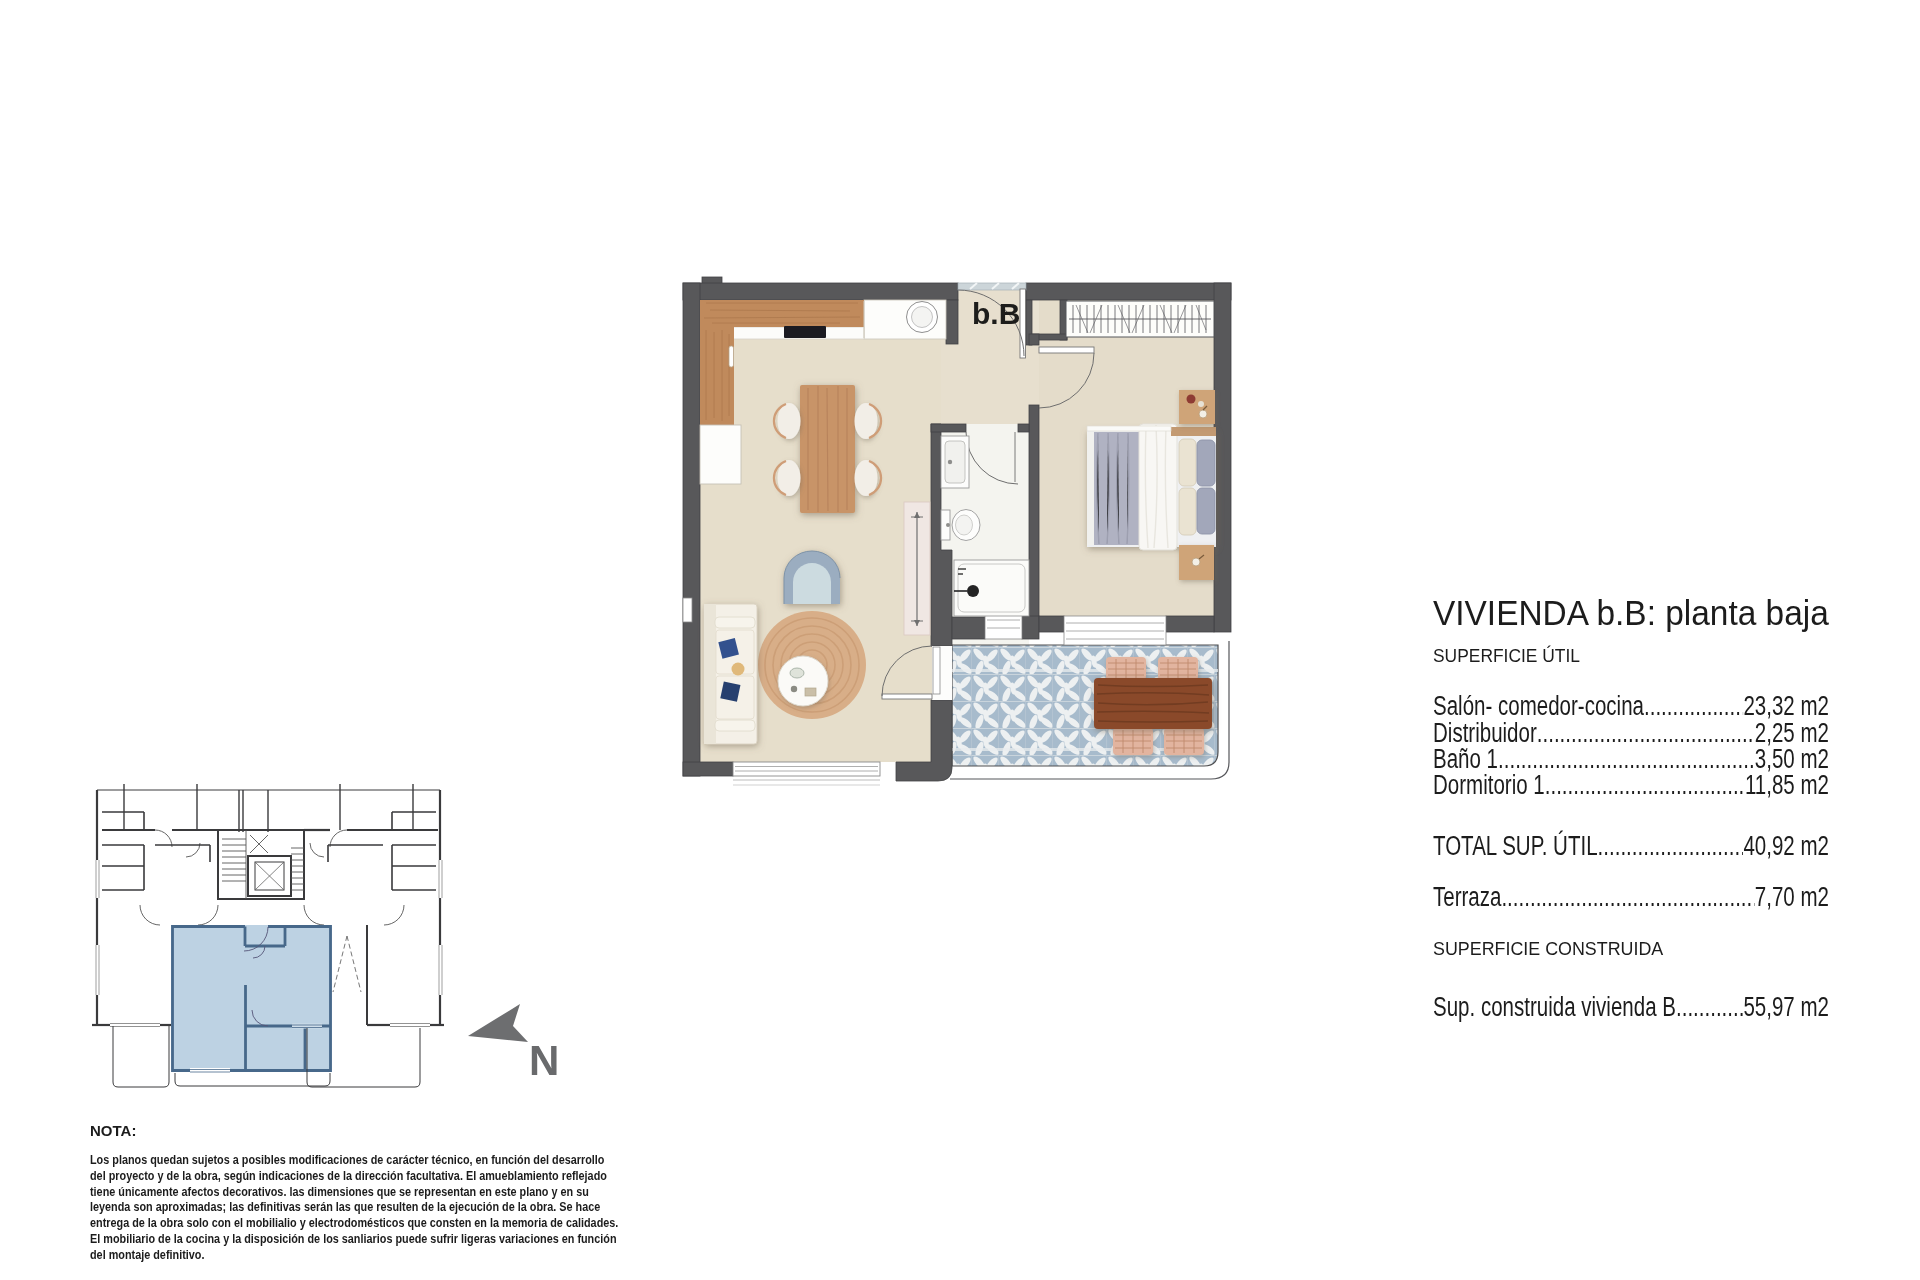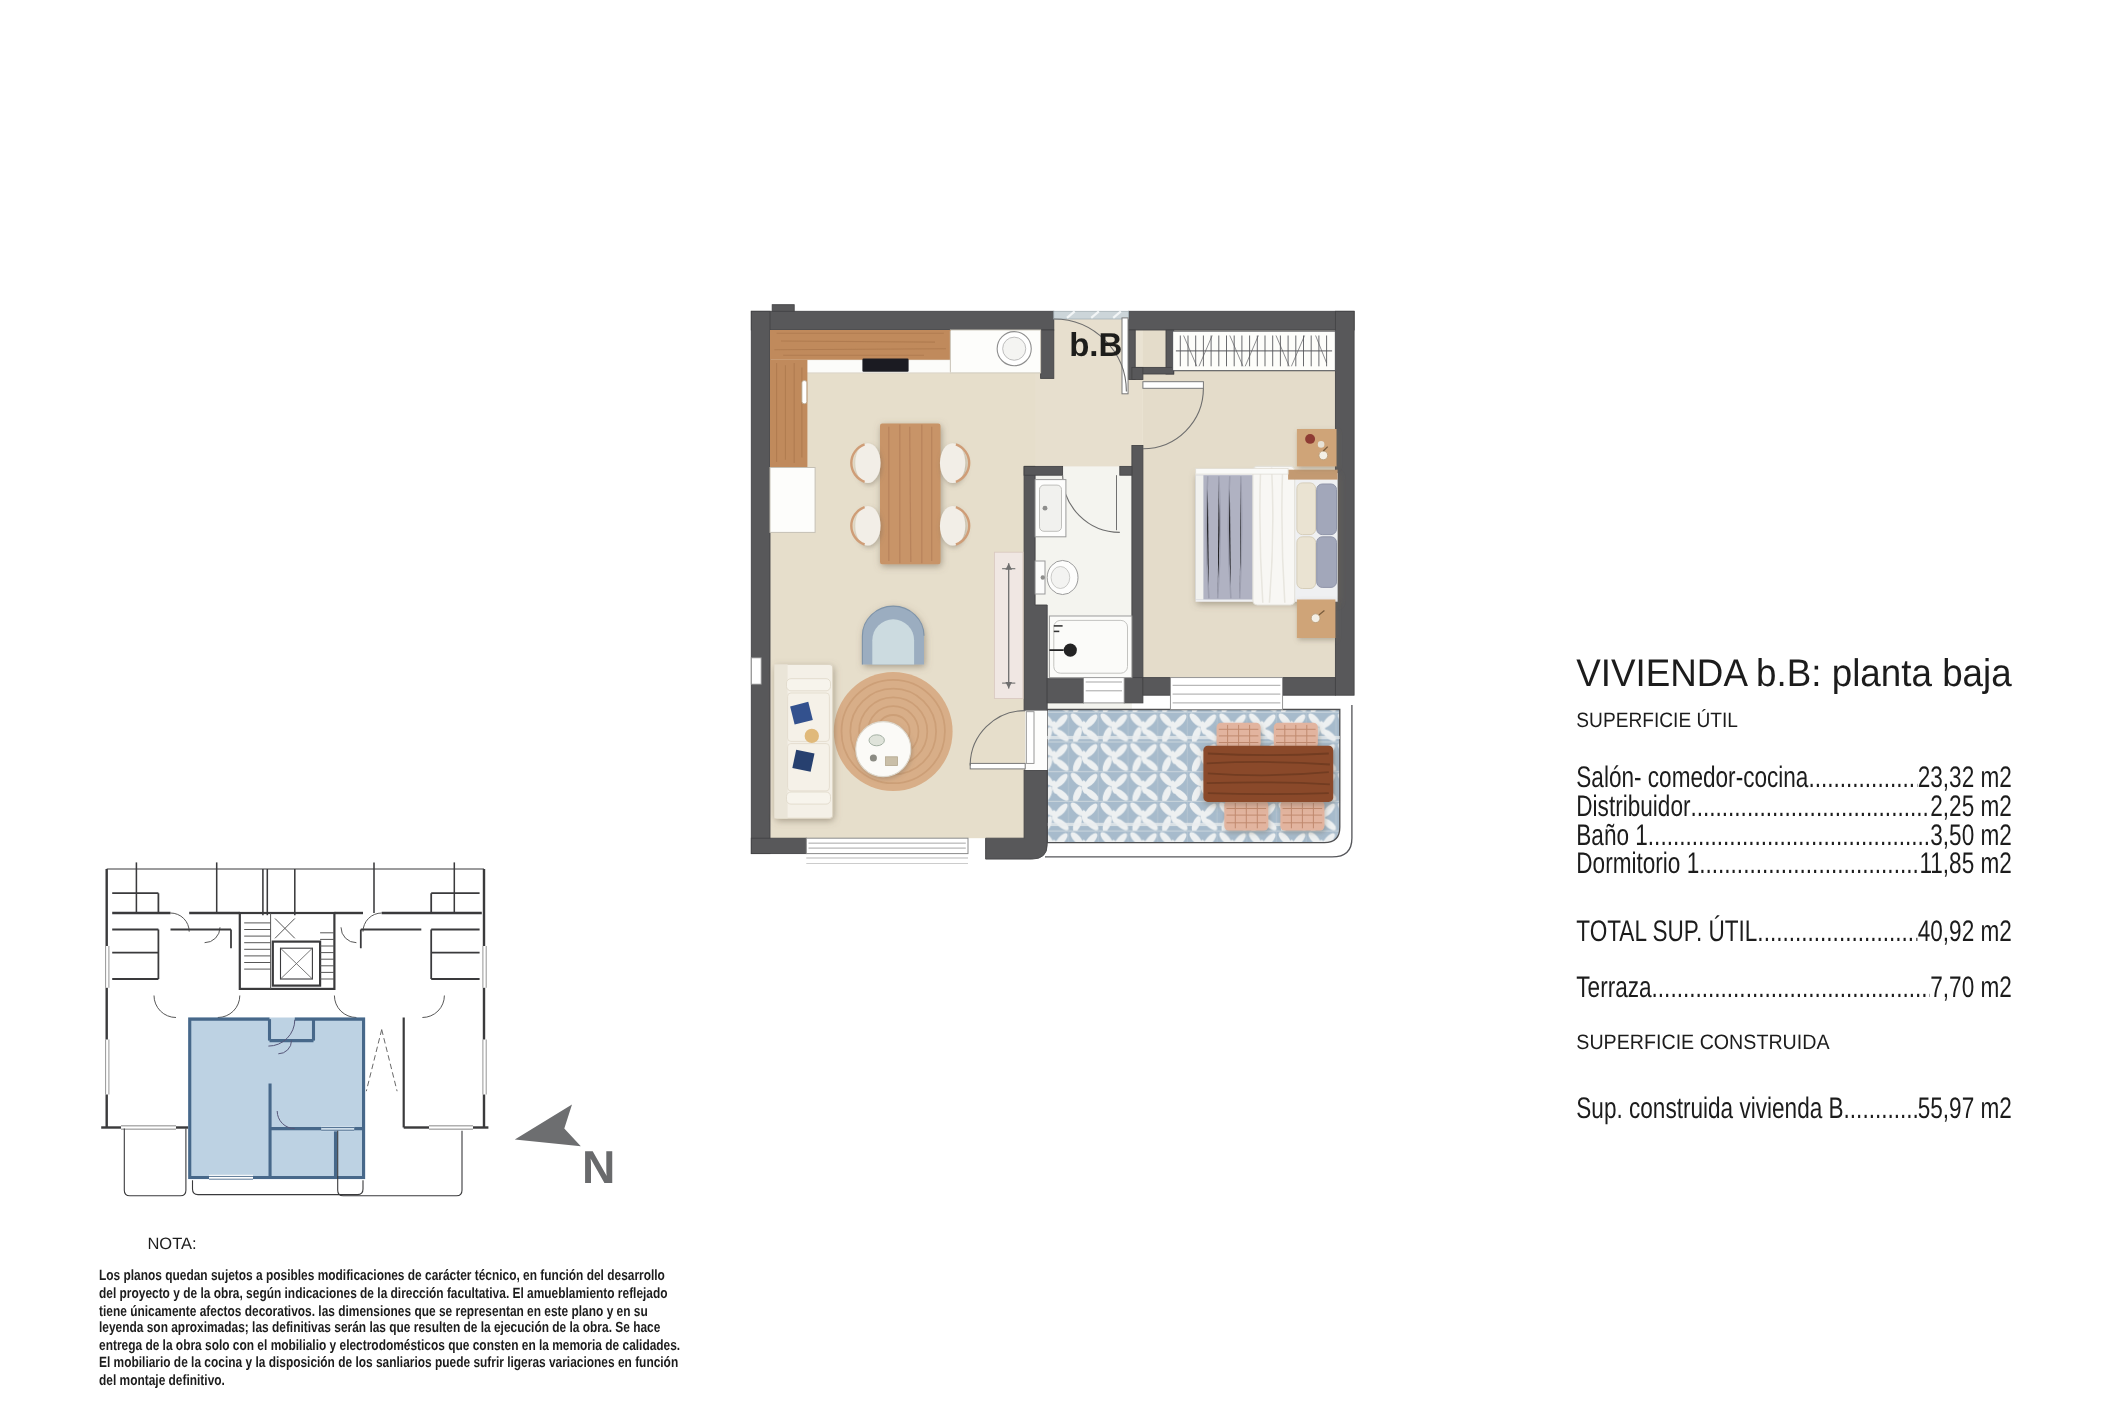--- a/index.html
+++ b/index.html
@@ -474,21 +474,21 @@
     <span class="f">....................................................</span>
     <span class="r">7,70 m2</span>
   </div>
 <div id="sup2" class="t" style="left:1433px;top:938px;font-size:19px;transform:scaleX(0.94);">SUPERFICIE CONSTRUIDA</div>
 <div class="row" id="r7" style="left:1433px;top:992px;width:521px;font-size:27px;transform:scaleX(0.76);">
     <span class="l">Sup. construida vivienda B</span>
     <span class="f">....................................................</span>
     <span class="r">55,97 m2</span>
   </div>
 
-<div id="nota" class="t" style="left:90px;top:1122px;font-size:15px;font-weight:normal;margin-left:44px;">NOTA:</div>
+<div id="nota" class="t" style="left:90px;top:1122px;font-size:15px;font-weight:bold;">NOTA:</div>
 <div id="notatxt" style="position:absolute;left:90px;top:1152px;width:760px;font-size:13.5px;line-height:15.8px;font-weight:600;transform-origin:left top;white-space:nowrap;transform:scaleX(0.803);">
 Los planos quedan sujetos a posibles modificaciones de carácter técnico, en función del desarrollo<br>
 del proyecto y de la obra, según indicaciones de la dirección facultativa. El amueblamiento reflejado<br>
 tiene únicamente afectos decorativos. las dimensiones que se representan en este plano y en su<br>
 leyenda son aproximadas; las definitivas serán las que resulten de la ejecución de la obra. Se hace<br>
 entrega de la obra solo con el mobilialio y electrodomésticos que consten en la memoria de calidades.<br>
 El mobiliario de la cocina y la disposición de los sanliarios puede sufrir ligeras variaciones en función<br>
 del montaje definitivo.
 </div>
 

